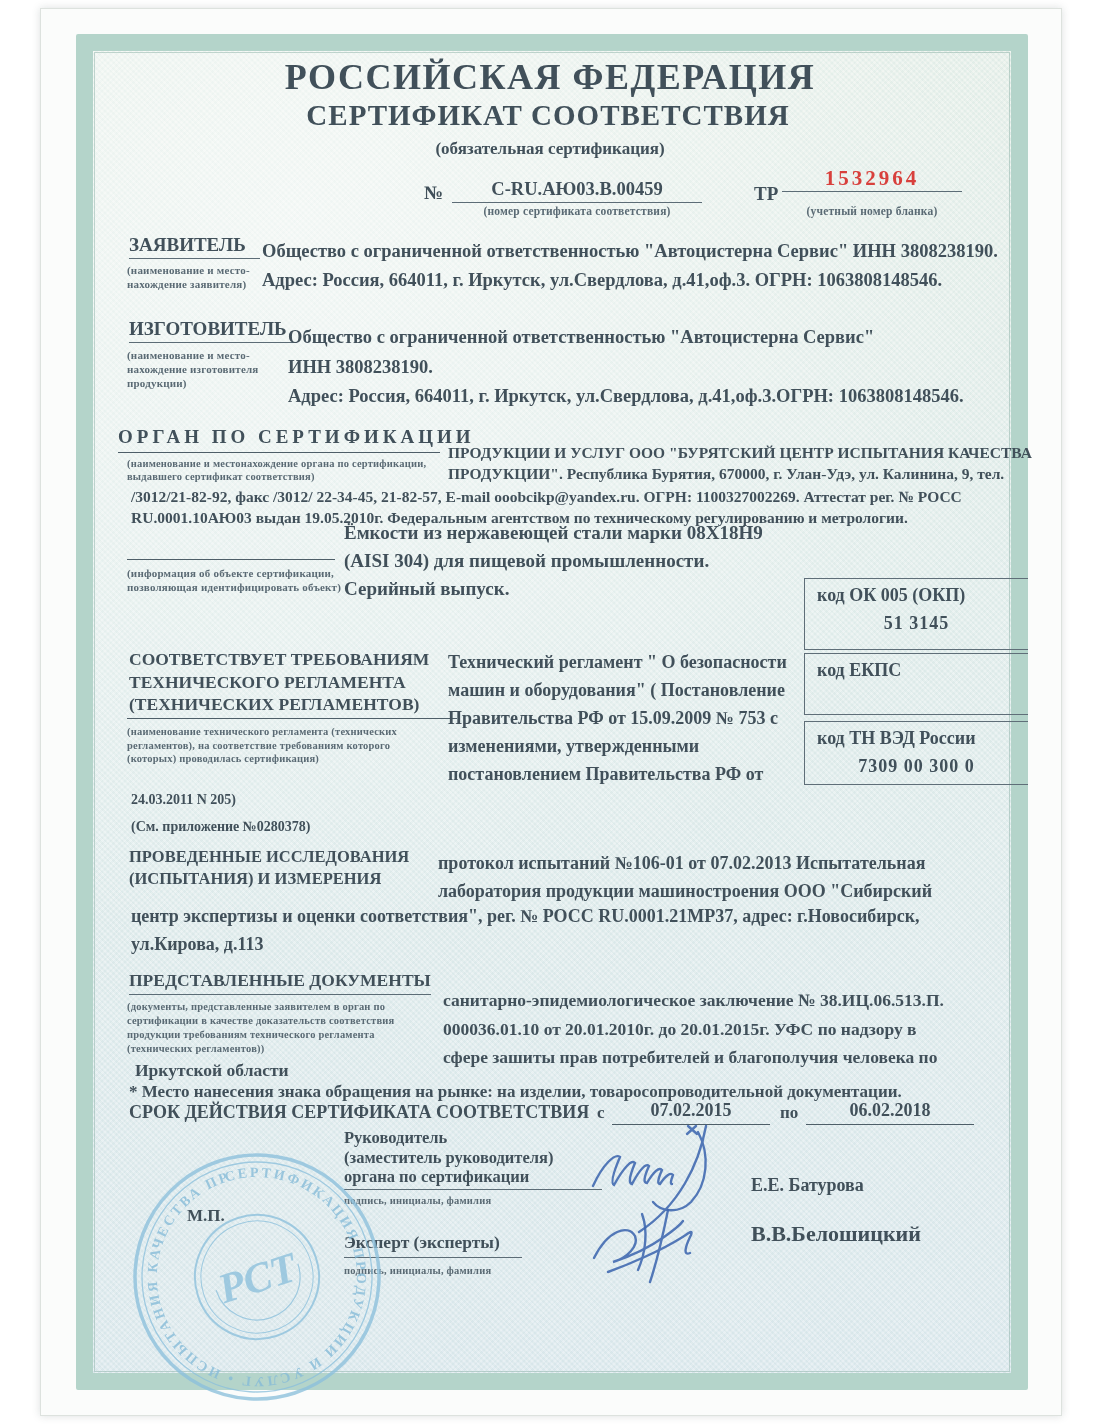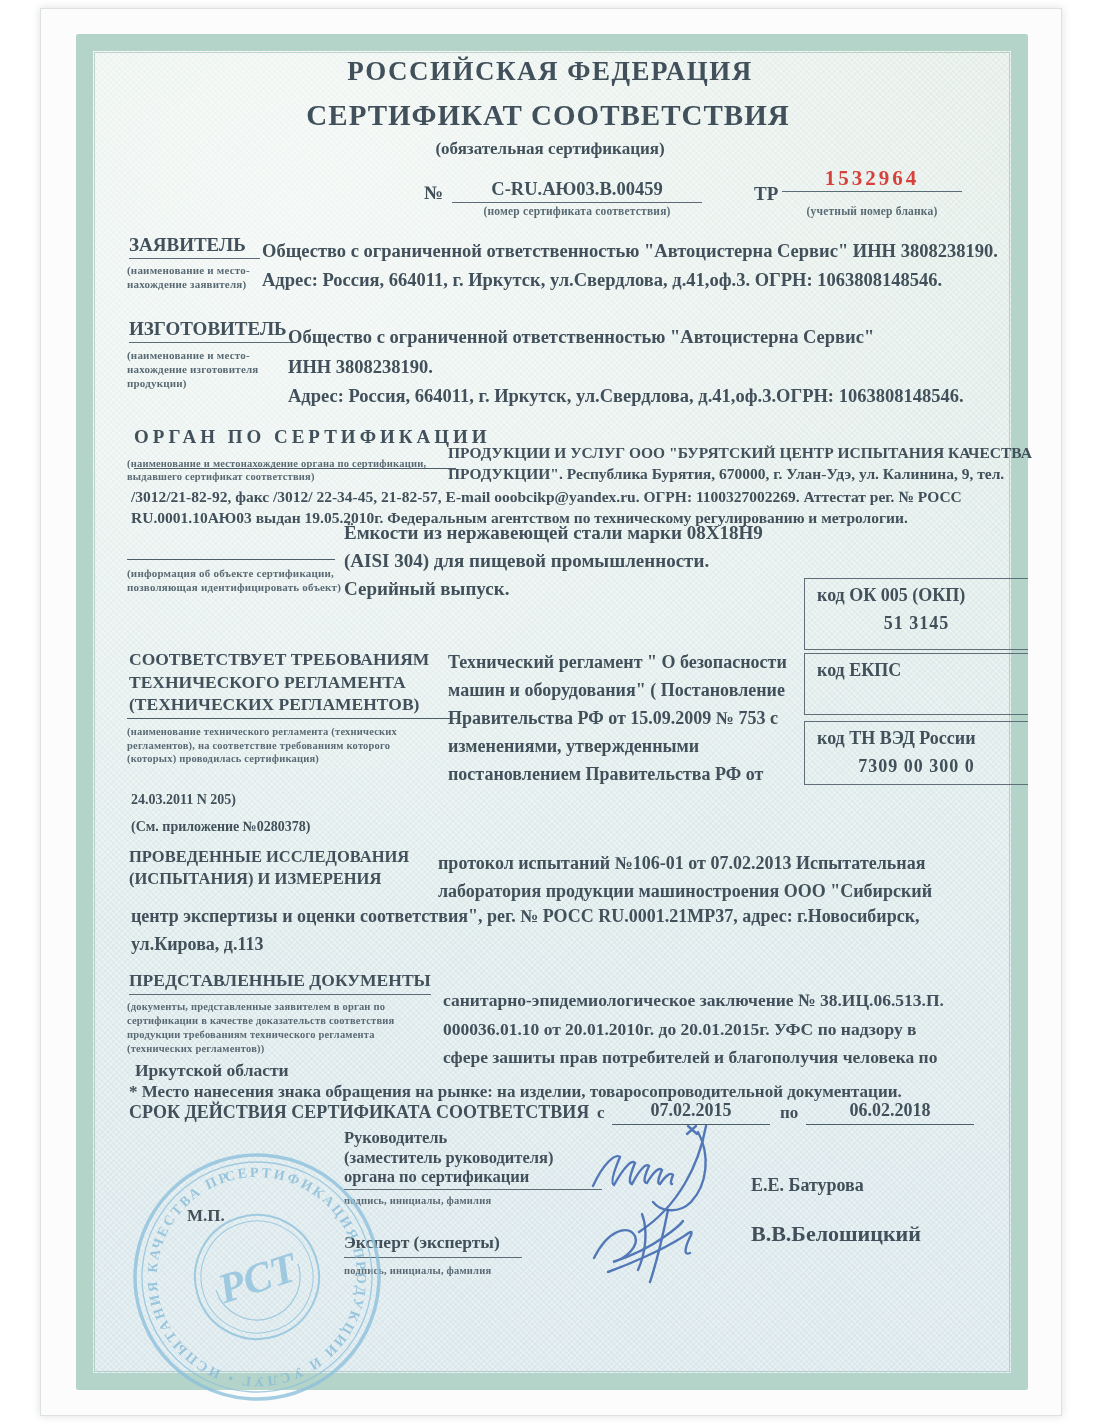--- a/index.html
+++ b/index.html
@@ -26,21 +26,21 @@
   .codebox .val{text-align:center;margin-top:7px;font-size:18px;letter-spacing:1px;}
   svg{display:block;}
 </style>
 </head>
 <body>
 
 <div class="page">
   <div class="sheet"></div>
   <div class="frame"></div>
 
-  <div class="abs ink b ctr" style="left:0;top:56px;width:1100px;font-size:27px;letter-spacing:1.5px;">РОССИЙСКАЯ ФЕДЕРАЦИЯ</div>
+  <div class="abs ink b ctr" style="left:0;top:56px;width:1100px;font-size:36px;letter-spacing:1.5px;">РОССИЙСКАЯ ФЕДЕРАЦИЯ</div>
   <div class="abs ink b ctr" style="left:0;top:99px;width:1096px;font-size:29px;letter-spacing:1px;">СЕРТИФИКАТ СООТВЕТСТВИЯ</div>
   <div class="abs ink b ctr" style="left:0;top:139px;width:1100px;font-size:17px;">(обязательная сертификация)</div>
 
   <div class="abs ink b" style="left:424px;top:182px;font-size:19px;">№</div>
   <div class="abs ink b ctr uline" style="left:452px;top:179px;width:250px;font-size:18.5px;padding-bottom:2px;">C-RU.АЮ03.В.00459</div>
   <div class="abs sub ctr" style="left:452px;top:204px;width:250px;font-size:11.5px;">(номер сертификата соответствия)</div>
 
   <div class="abs ink b" style="left:754px;top:183px;font-size:19px;">ТР</div>
   <div class="abs b ctr red uline" style="left:782px;top:166px;width:180px;font-size:21px;letter-spacing:3px;">1532964</div>
   <div class="abs sub ctr" style="left:782px;top:204px;width:180px;font-size:11.5px;">(учетный номер бланка)</div>
@@ -60,21 +60,21 @@
     <div class="sub">(наименование и место-</div>
     <div class="sub">нахождение изготовителя</div>
     <div class="sub">продукции)</div>
   </div>
   <div class="abs ink b" style="left:288px;top:323px;font-size:18.5px;line-height:29.5px;">
     <div>Общество с ограниченной ответственностью "Автоцистерна Сервис"</div>
     <div>ИНН 3808238190.</div>
     <div>Адрес: Россия, 664011, г. Иркутск, ул.Свердлова, д.41,оф.3.ОГРН: 1063808148546.</div>
   </div>
 
-  <div class="abs ink b" style="left:134px;top:426px;width:322px;font-size:19px;letter-spacing:4px;border-bottom:1.5px solid #4e5e68;padding-bottom:20px;">ОРГАН ПО СЕРТИФИКАЦИИ</div>
+  <div class="abs ink b" style="left:118px;top:426px;width:322px;font-size:19px;letter-spacing:4px;border-bottom:1.5px solid #4e5e68;padding-bottom:4px;">ОРГАН ПО СЕРТИФИКАЦИИ</div>
   <div class="abs" style="left:127px;top:457px;">
     <div class="sub" style="font-size:10.5px;line-height:13px;">(наименование и местонахождение органа по сертификации,</div>
     <div class="sub" style="font-size:10.5px;line-height:13px;">выдавшего сертификат соответствия)</div>
   </div>
   <div class="abs ink b" style="left:448px;top:443px;font-size:15.5px;line-height:20.5px;">
     <div>ПРОДУКЦИИ И УСЛУГ ООО "БУРЯТСКИЙ ЦЕНТР ИСПЫТАНИЯ КАЧЕСТВА</div>
     <div>ПРОДУКЦИИ". Республика Бурятия, 670000, г. Улан-Удэ, ул. Калинина, 9, тел.</div>
   </div>
   <div class="abs ink b" style="left:131px;top:486px;font-size:15.5px;line-height:21px;">
     <div>/3012/21-82-92, факс /3012/ 22-34-45, 21-82-57, E-mail ooobcikp@yandex.ru. ОГРН: 1100327002269. Аттестат рег. № РОСС</div>

